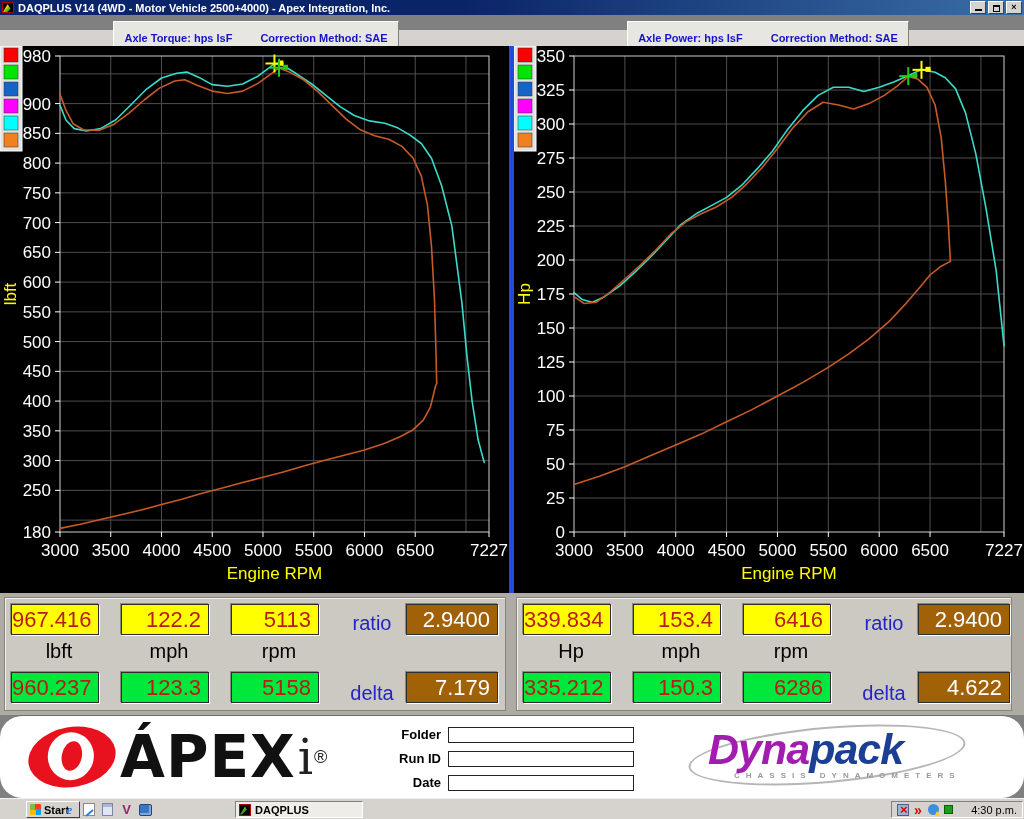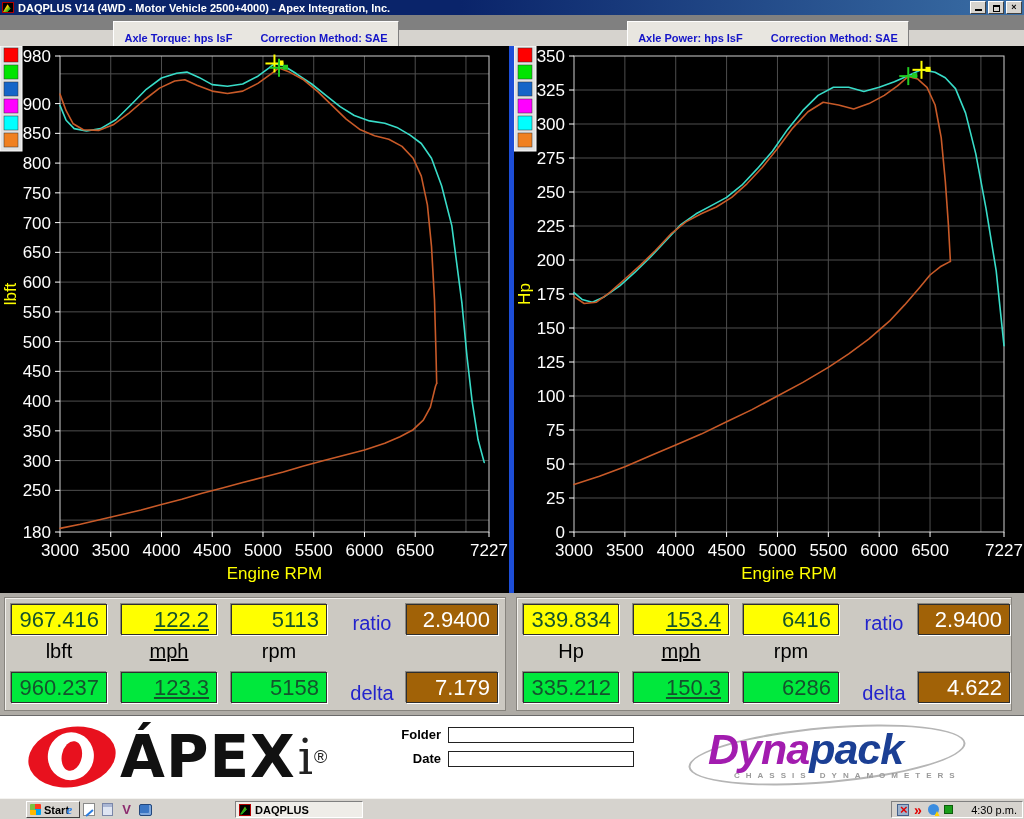--- a/index.html
+++ b/index.html
@@ -43,37 +43,37 @@
   svg.chart { position:absolute; top:0; background:#000; display:block; }
   #chart-left  { left:0;   width:509px; height:547px; }
   #chart-right { left:514px; width:510px; height:547px; }
 
   
   .readouts { position:absolute; left:0; top:593px; width:1024px; height:122px; background:#aeaba5; }
   .readout-panel { position:absolute; top:4px; height:114px; background:#ccc9c2;
     border:1px solid #87847e; box-shadow:inset 1px 1px 0 #f2f0ec; }
   #panel-left  { left:4px;   width:502px; }
   #panel-right { left:516px; width:496px; }
-  .val-box { position:absolute; width:96px; height:31px; border:1px solid #2e2e2e;
+  .val-box { position:absolute; width:88px; height:31px; border:1px solid #2e2e2e;
     box-shadow:-1px -1px 0 #8a8780, 1px 1px 0 #ffffff;
-    font-size:22px; text-align:right; padding-right:7px; line-height:29px; color:#14532d; }
+    font-size:22px; text-align:right; padding-right:7px; line-height:29px; color:#b91c1c; }
   .val-yellow { background:#ffff00; top:6px; }
   .val-green  { background:#00e83c; top:74px; }
   .val-blue   { background:#a16207; color:#fff; width:92px; }
-  .c1 { left:6px; } .c2 { left:116px;text-decoration:underline; } .c3 { left:226px; }
+  .c1 { left:6px; } .c2 { left:116px; } .c3 { left:226px; }
   .unit-label { position:absolute; top:42px; width:96px; text-align:center;
     font-size:20px; color:#000; }
   .side-label { position:absolute; left:336px; width:62px; text-align:center;
     font-size:20px; color:#2323cc;margin-top:6px; }
   .side-box { left:401px; }
   .ratio-row { top:8px; } .delta-row { top:78px; }
 
   
   .footer { position:absolute; left:0; top:715px; width:1024px; height:83px;
-    background:#ffffff; border-top:1px solid #6a6a6a; }
+    background:#ffffff; border-top:1px solid #6a6a6a;border-radius:22px; }
   .apex-logo { position:absolute; left:28px; top:6px; height:70px; display:flex; align-items:center; }
   .apex-emblem { position:relative; width:88px; height:60px; background:#e8111e;
     border-radius:50%; transform:rotate(-10deg); flex:0 0 auto; }
   .apex-emblem::before { content:""; position:absolute; left:20px; top:5px; width:46px; height:48px;
     background:#fff; border-radius:50%; transform:rotate(22deg); }
   .apex-emblem::after { content:""; position:absolute; left:34px; top:14px; width:20px; height:30px;
     background:#e8111e; border-radius:50%; transform:rotate(22deg); }
   .apex-text { font-family:"DejaVu Sans", sans-serif; font-weight:bold; font-size:58px;
     color:#111; line-height:60px; margin-left:4px; letter-spacing:1px; }
   .apex-i { font-family:"DejaVu Serif", serif; font-size:48px; color:#222; line-height:56px; margin-left:2px; }
@@ -408,20 +408,24 @@
       <div class="apex-i">i</div>
       <div class="apex-reg">®</div>
     </div>
 
     <div class="fields">
       <div class="field-row">
         <div class="field-label">Folder</div>
         <input class="field-input" value="" style="">
       </div>
       <div class="field-row">
+        <div class="field-label">Run ID</div>
+        <input class="field-input" value="" style="">
+      </div>
+      <div class="field-row">
         <div class="field-label">Date</div>
         <input class="field-input" value="" style="">
       </div>
     </div>
 
     <div class="dynapack">
       <div class="dyn-ellipse"></div>
       <div class="dyn-text">
         <span class="dyn-red">Dyna</span><span class="dyn-blue">pack</span>
       </div>

